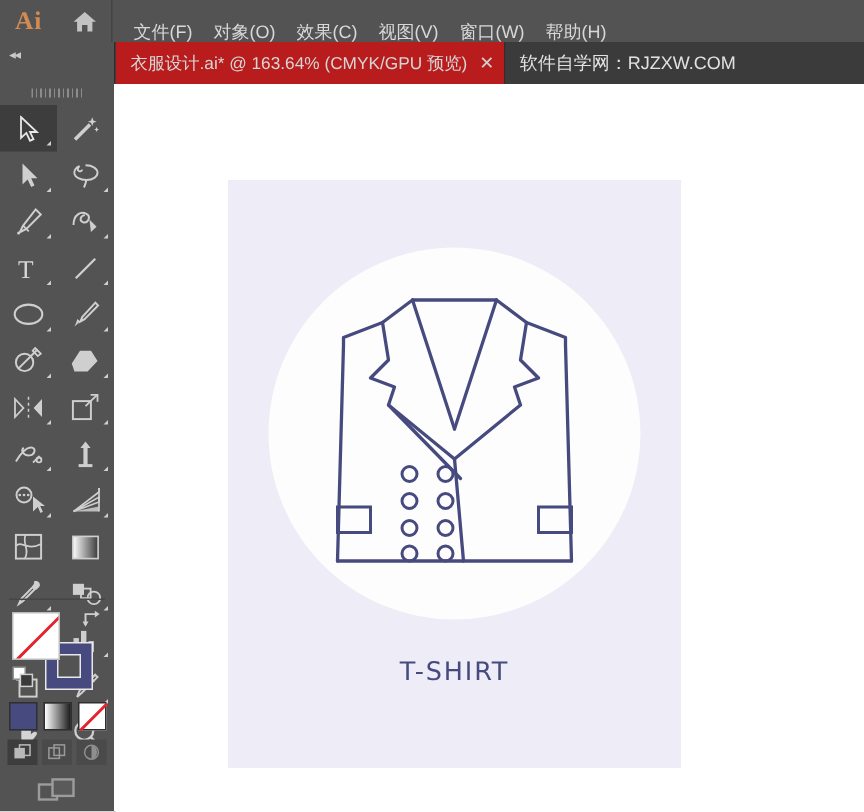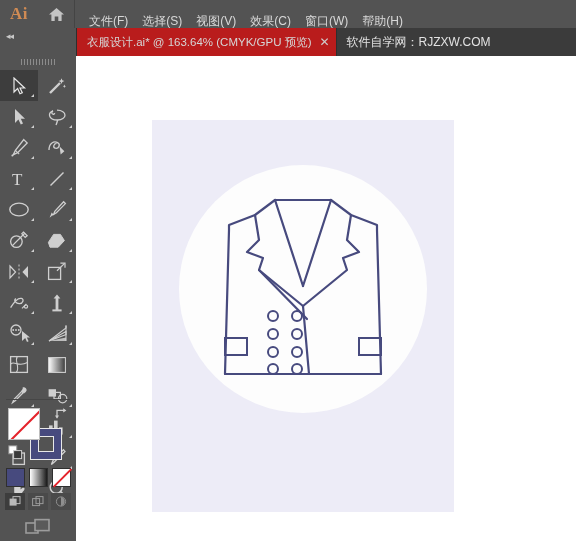--- a/index.html
+++ b/index.html
@@ -142,23 +142,23 @@
   <div class="menubar">
     <div class="ai-logo">Ai</div>
     <div class="home-btn">
       <svg width="17" height="15" viewBox="0 0 17 15" aria-hidden="true">
         <path d="M8.5 1 L16 7.5 L13.6 7.5 L13.6 14 L10.3 14 L10.3 9.6 L6.7 9.6 L6.7 14 L3.4 14 L3.4 7.5 L1 7.5 Z" fill="#c3c3c3"></path>
       </svg>
     </div>
     <div class="menu-sep"></div>
     <div class="menu-items">
       <div class="menu-item">文件(F)</div>
-      <div class="menu-item">选择(S)</div>
+      <div class="menu-item">对象(O)</div>
+      <div class="menu-item">效果(C)</div>
       <div class="menu-item">视图(V)</div>
-      <div class="menu-item">效果(C)</div>
       <div class="menu-item">窗口(W)</div>
       <div class="menu-item">帮助(H)</div>
     </div>
   </div>
 
   <div class="tabbar">
     <div class="tabbar-left">
       <div class="collapse-arrows">◂◂</div>
     </div>
     <div class="tab-strip">
@@ -506,17 +506,18 @@
           <circle cx="70" cy="181" r="5"></circle>
             <circle cx="94" cy="181" r="5"></circle>
         </g>
 
         <g fill="none" stroke="#474a7e" stroke-width="2">
           <rect x="22" y="150" width="22" height="17"></rect>
           <rect x="156" y="150" width="22" height="17"></rect>
         </g>
       </svg>
 
+      <div class="label">T-SHIRT</div>
     </div>
 
   </div>
 
 </div>
 
 </body></html>

